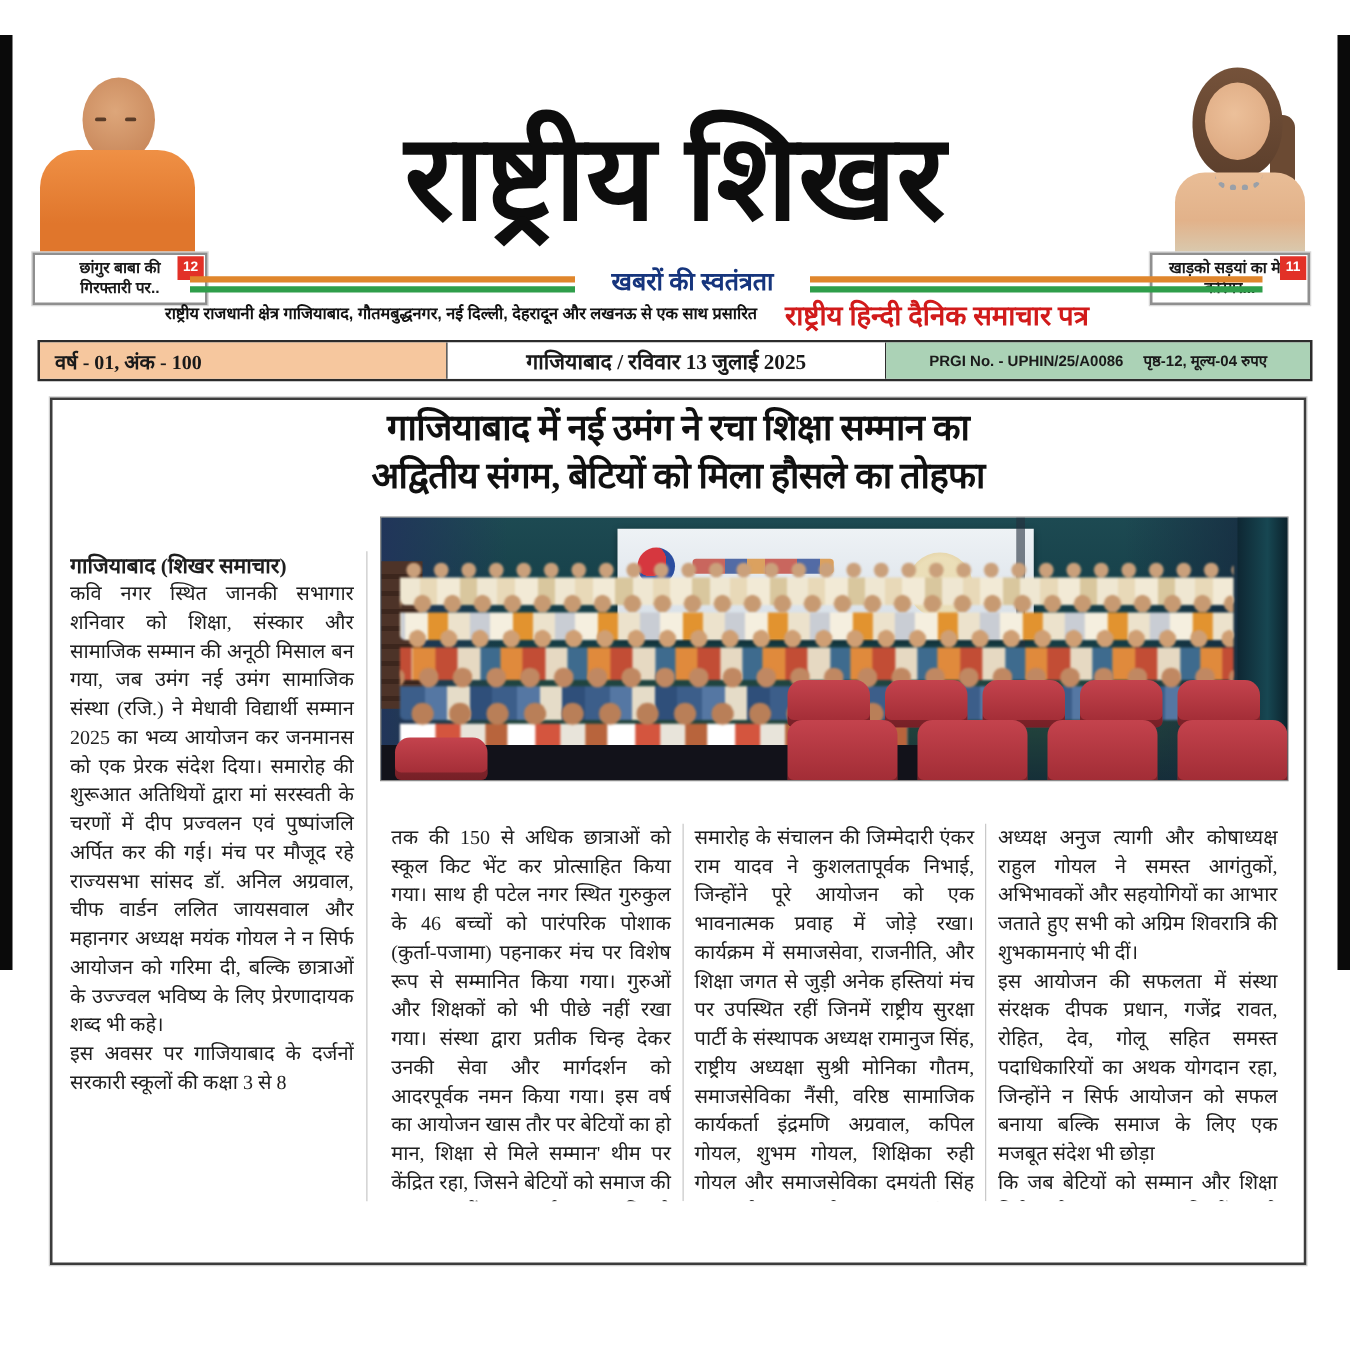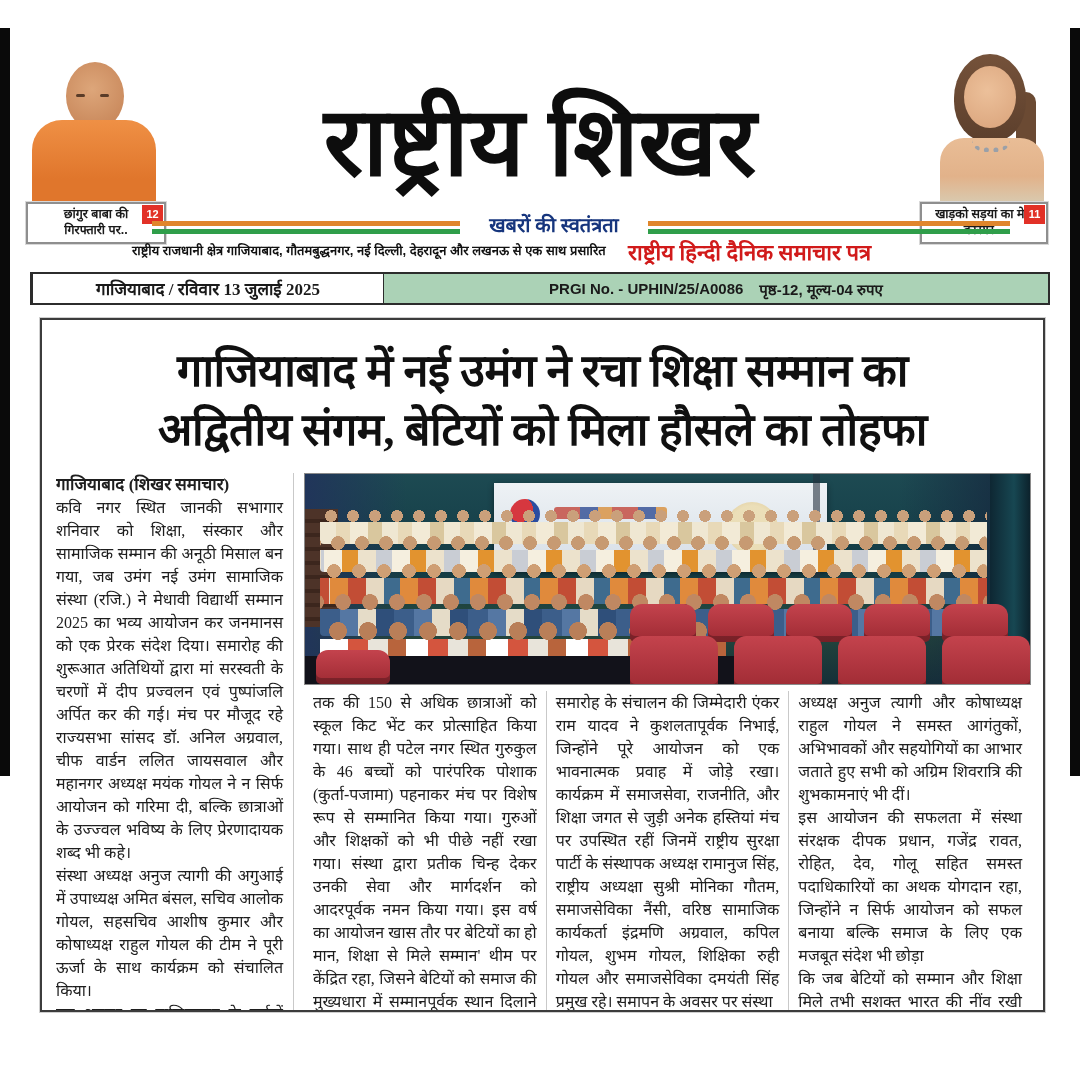--- a/index.html
+++ b/index.html
@@ -70,30 +70,30 @@
     font-family:"Liberation Sans","DejaVu Sans",sans-serif;font-size:13px;font-weight:bold;color:#111;}
   .type-line{position:absolute;left:628px;top:236px;width:390px;
     font-size:22px;font-weight:bold;color:var(--brand_red);white-space:nowrap;}
 
   
   .dateline{position:absolute;left:30px;top:272px;width:1020px;height:33px;border:2px solid #2c2c2c;
     display:flex;font-family:"Liberation Serif","DejaVu Serif",serif;font-weight:bold;}
   .dl-cell{display:flex;align-items:center;height:100%;}
   .dl-left{width:325px;background:var(--dateline_left_bg);font-size:16px;padding-left:12px;}
   .dl-mid{width:352px;background:#fff;font-size:17px;justify-content:center;border-left:1px solid #2c2c2c;border-right:1px solid #2c2c2c;}
-  .dl-right{flex:1;background:var(--dateline_right_bg);font-size:15px;justify-content:center;gap:16px;
+  .dl-right{flex:1;background:var(--dateline_right_bg);font-size:12px;justify-content:center;gap:16px;
     font-family:"Liberation Sans","DejaVu Sans",sans-serif;}
 
   
   .article-box{position:absolute;left:40px;top:318px;width:1005px;height:694px;
     border:2px solid #3c3c3c;box-shadow:0 0 0 1px #cfcfcf;background:#fff;overflow:hidden;}
-  .headline{padding:22px 14px 6px 14px;text-align:center;font-weight:800;color:#101010;
-    font-size:45px;line-height:1.32;letter-spacing:-0.5px;}
+  .headline{padding:4px 14px 6px 14px;text-align:center;font-weight:800;color:#101010;
+    font-size:29px;line-height:1.32;letter-spacing:-0.5px;}
   .article-body{display:flex;padding:6px 12px 8px 14px;height:562px;overflow:hidden;}
-  .col{font-size:16px;line-height:23px;text-align:justify;color:#1e1e1e;}
+  .col{font-size:16px;line-height:23px;text-align:justify;color:#1e1e1e;margin-top:28px;}
   .col p{margin:0;text-indent:0;}
   .col1{width:238px;padding-right:10px;border-right:1px solid #c9c9c9;overflow:hidden;}
   .byline{font-weight:bold;font-size:17px;}
   .right-wrap{flex:1;padding-left:10px;display:flex;flex-direction:column;overflow:hidden;}
   .cols234{display:flex;flex:1;margin-top:6px;overflow:hidden;}
   .cols234 .col{flex:1;padding:0 9px;overflow:hidden;}
   .cols234 .col + .col{border-left:1px solid #c9c9c9;}
 
   
   .photo{position:relative;width:100%;height:212px;border:1px solid #8a8a8a;overflow:hidden;
@@ -190,38 +190,38 @@
   <div class="slogan">खबरों की स्वतंत्रता</div>
   <div class="stripe-seg sr">
     <div class="stripe-o"></div>
     <div class="stripe-g"></div>
   </div>
 
   <div class="coverage-line">राष्ट्रीय राजधानी क्षेत्र गाजियाबाद, गौतमबुद्धनगर, नई दिल्ली, देहरादून और लखनऊ से एक साथ प्रसारित</div>
   <div class="type-line">राष्ट्रीय हिन्दी दैनिक समाचार पत्र</div>
 
   <div class="dateline">
+    <div class="dl-cell dl-left">वर्ष - 01, अंक - 100</div>
     <div class="dl-cell dl-mid">गाजियाबाद / रविवार 13 जुलाई 2025</div>
     <div class="dl-cell dl-right">
       <span>PRGI No. - UPHIN/25/A0086</span>
       <span>पृष्ठ-12,  मूल्य-04 रुपए</span>
     </div>
   </div>
 
   <div class="article-box">
     <div class="headline">
       <div>गाजियाबाद में नई उमंग ने रचा शिक्षा सम्मान का</div>
       <div>अद्वितीय संगम, बेटियों को मिला हौसले का तोहफा</div>
     </div>
 
     <div class="article-body">
       <div class="col col1">
         <div class="byline">गाजियाबाद (शिखर समाचार)</div>
         <p>कवि नगर स्थित जानकी सभागार शनिवार को शिक्षा, संस्कार और सामाजिक सम्मान की अनूठी मिसाल बन गया, जब उमंग नई उमंग सामाजिक संस्था (रजि.) ने मेधावी विद्यार्थी सम्मान 2025 का भव्य आयोजन कर जनमानस को एक प्रेरक संदेश दिया। समारोह की शुरूआत अतिथियों द्वारा मां सरस्वती के चरणों में दीप प्रज्वलन एवं पुष्पांजलि अर्पित कर की गई। मंच पर मौजूद रहे राज्यसभा सांसद डॉ. अनिल अग्रवाल, चीफ वार्डन ललित जायसवाल और महानगर अध्यक्ष मयंक गोयल ने न सिर्फ आयोजन को गरिमा दी, बल्कि छात्राओं के उज्ज्वल भविष्य के लिए प्रेरणादायक शब्द भी कहे।</p>
-        <p>संस्था अध्यक्ष अनुज त्यागी की अगुआई में उपाध्यक्ष अमित बंसल, सचिव आलोक गोयल, सहसचिव आशीष कुमार और कोषाध्यक्ष राहुल गोयल की टीम ने पूरी ऊर्जा के साथ कार्यक्रम को संचालित किया।</p>
         <p>इस अवसर पर गाजियाबाद के दर्जनों सरकारी स्कूलों की कक्षा 3 से 8</p>
       </div>
 
       <div class="right-wrap">
 
         <div class="photo">
           <div class="tower"></div>
           <div class="banner">
             <div class="banner-logo"></div>
             <div class="banner-text"></div>

